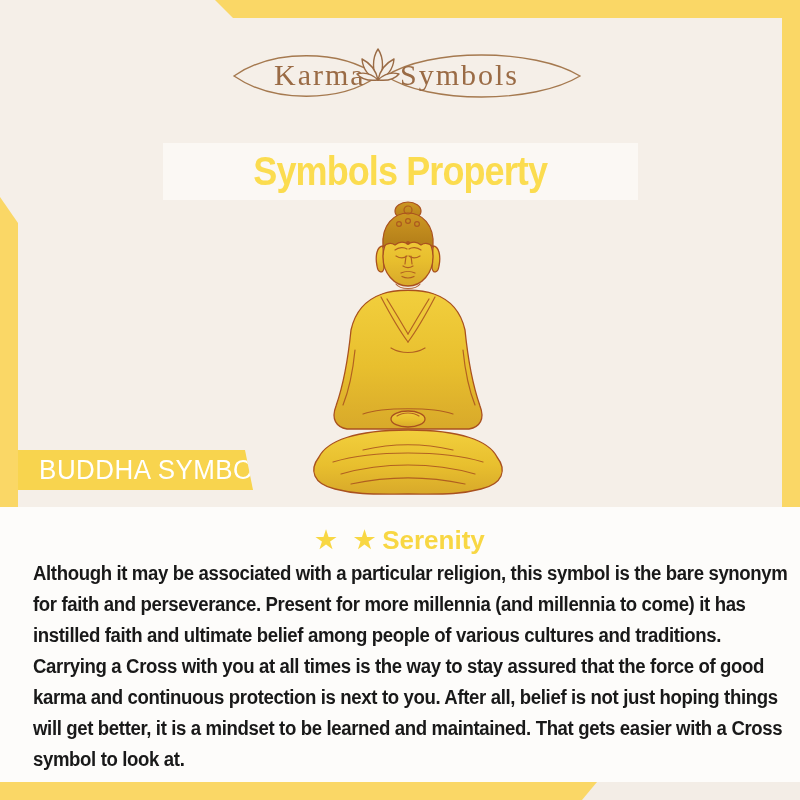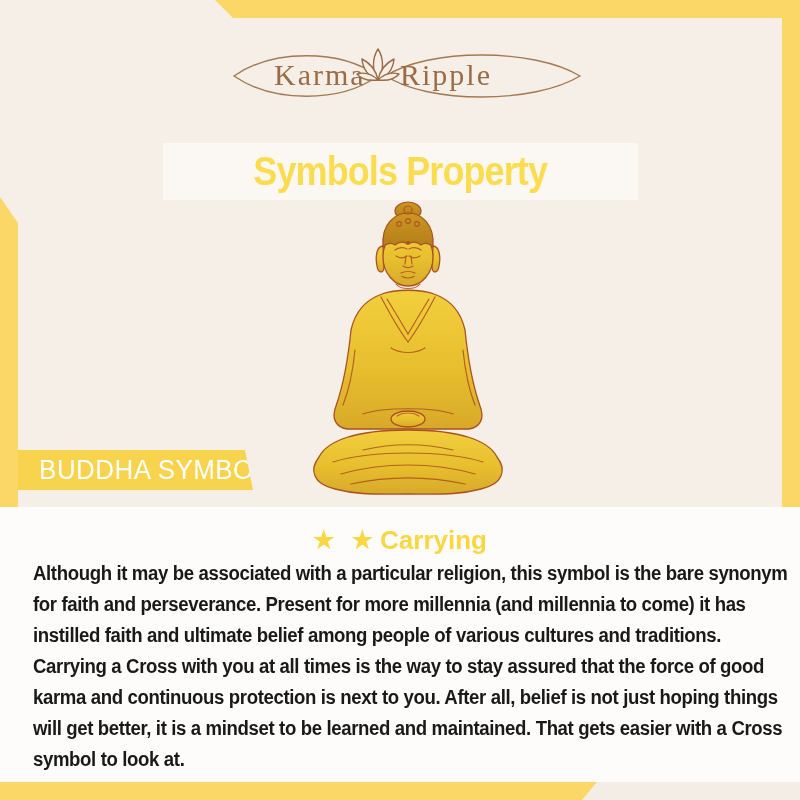--- a/index.html
+++ b/index.html
@@ -92,21 +92,21 @@
     <span class="word word-left">Karma</span>
     <svg class="lotus" viewBox="0 0 44 46">
       <g fill="#f5efe8" stroke="#9a6b45" stroke-width="1.4" stroke-linejoin="round">
         <path d="M22,3 C16,12 16,26 22,34 C28,26 28,12 22,3 Z"></path>
         <path d="M22,34 C14,31 7,24 6,13 C14,17 20,24 22,34 Z"></path>
         <path d="M22,34 C30,31 37,24 38,13 C30,17 24,24 22,34 Z"></path>
         <path d="M22,34 C13,35 5,33 1,28 C8,26 16,28 22,34 Z"></path>
         <path d="M22,34 C31,35 39,33 43,28 C36,26 28,28 22,34 Z"></path>
       </g>
     </svg>
-    <span class="word word-right">Ripple</span>
+    <span class="word word-right">Symbols</span>
   </div>
 
   <div class="title-band">
     <div class="page-title">Symbols Property</div>
   </div>
 
   <svg class="buddha" viewBox="0 0 210 300">
     <defs>
       <linearGradient id="gold" x1="0" y1="0" x2="0" y2="1">
         <stop offset="0" stop-color="#f2cf3d"></stop>
@@ -178,19 +178,19 @@
   <div class="badge">
     <span class="badge-label">BUDDHA SYMBOL</span>
   </div>
 
   <div class="traits">
     <span class="trait">
       <span class="star">★</span>
     </span>
     <span class="trait">
       <span class="star">★</span>
-      <span>Carrying</span>
+      <span>Serenity</span>
     </span>
   </div>
 
   <p class="description">Although it may be associated with a particular religion, this symbol is the bare synonym for faith and perseverance. Present for more millennia (and millennia to come) it has instilled faith and ultimate belief among people of various cultures and traditions. Carrying a Cross with you at all times is the way to stay assured that the force of good karma and continuous protection is next to you. After all, belief is not just hoping things will get better, it is a mindset to be learned and maintained. That gets easier with a Cross symbol to look at.</p>
 
 </div>
 
 </body></html>

